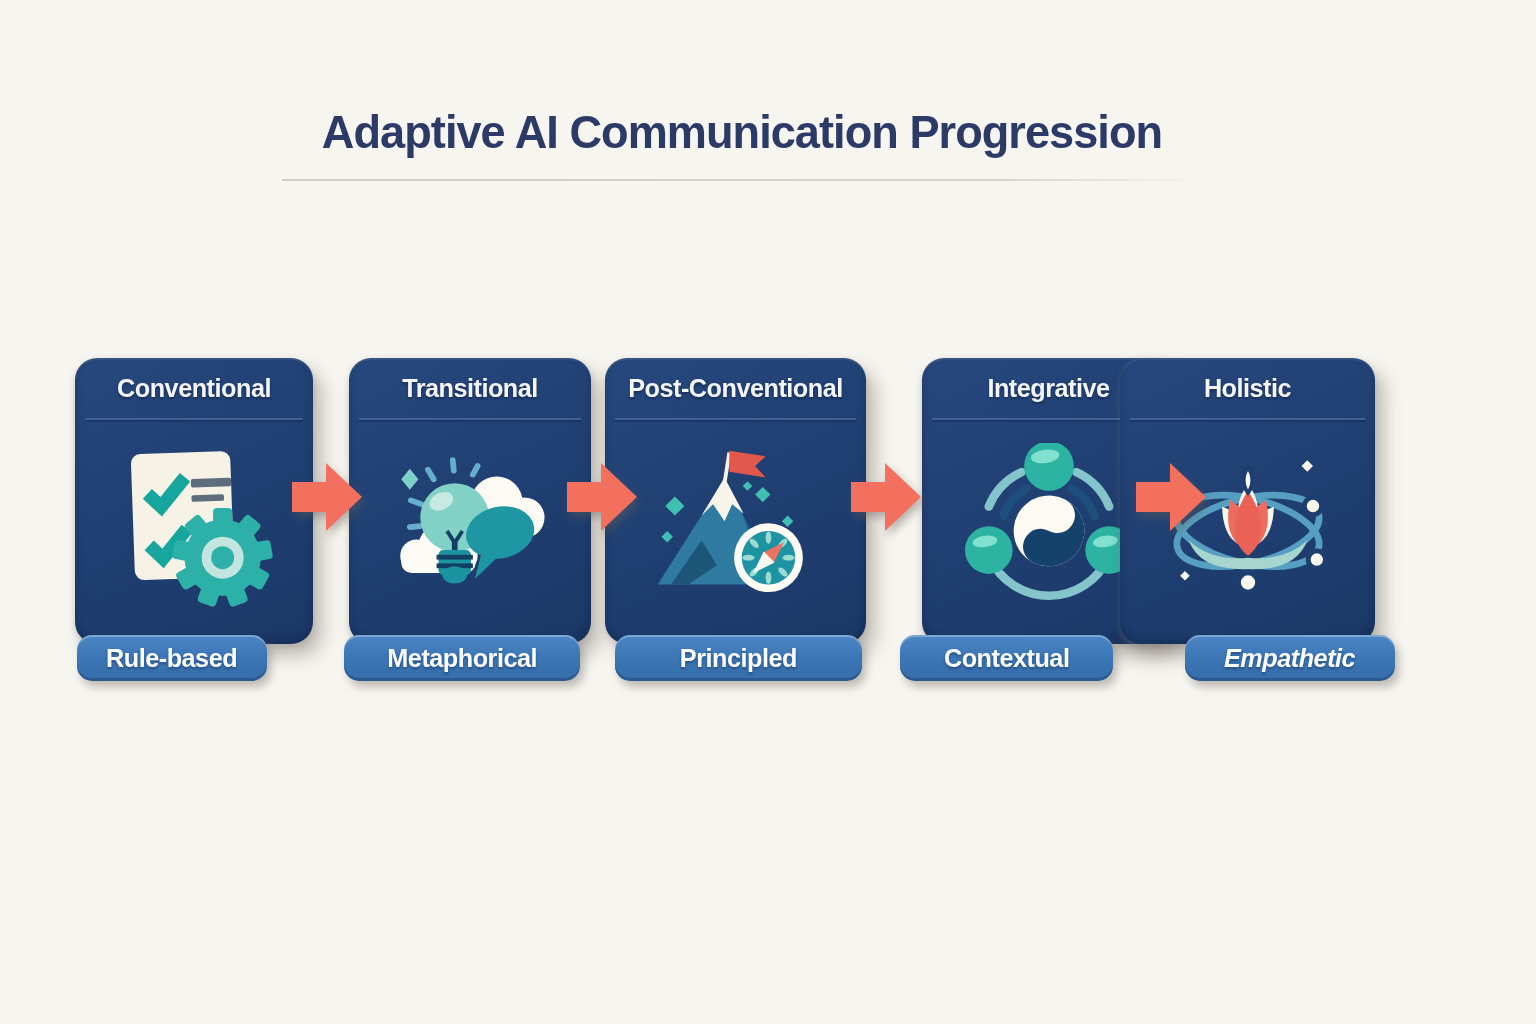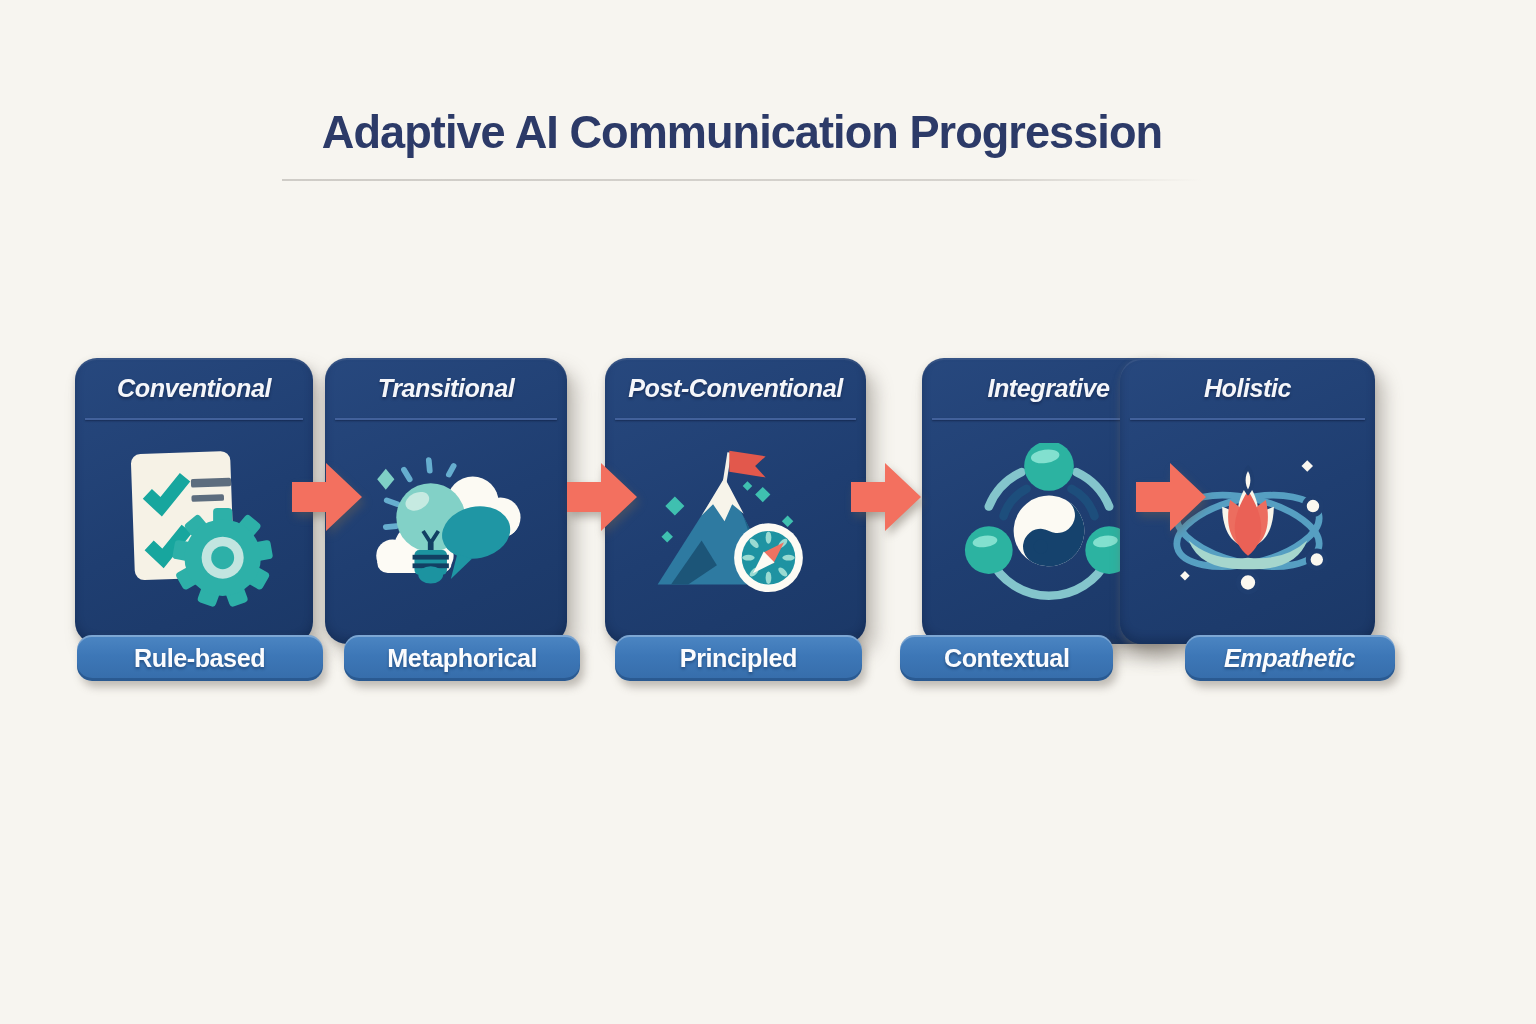--- a/index.html
+++ b/index.html
@@ -16,21 +16,20 @@
   .title-rule{
     position:absolute;top:179px;left:250px;width:920px;height:2px;
     background:linear-gradient(90deg,#cfccc7 0%,#d6d3ce 78%,rgba(214,211,206,0) 100%);
   }
   
   .card{
     position:absolute;top:358px;height:286px;border-radius:22px;
     background:linear-gradient(155deg,#27487e 0%,#1f3e71 55%,#1b3867 100%);
     box-shadow:9px 12px 18px rgba(122,115,106,.45),0 3px 6px rgba(122,115,106,.25),
                inset 0 2px 0 rgba(255,255,255,.08),inset 0 -5px 8px rgba(5,15,40,.25);
-    font-style:italic;
   }
   .card-title{
     height:60px;display:flex;align-items:center;justify-content:center;
     color:#f5f6fa;font-size:26px;font-weight:700;letter-spacing:-.5px;
     text-shadow:0 2px 3px rgba(0,0,30,.35);white-space:nowrap;transform:scaleX(.97);
   }
   .card-divider{height:2px;margin:0 10px;background:#42619b;box-shadow:0 1px 2px rgba(0,0,25,.4);}
   .icon-wrap{
     position:absolute;top:64px;left:0;right:0;bottom:8px;
     display:flex;align-items:center;justify-content:center;
@@ -86,21 +85,21 @@
             <rect x="-10" y="-52" width="20" height="22" rx="4" transform="rotate(320)"></rect>
           </g>
           <circle r="40" fill="#2db0a8"></circle>
           <circle r="22" fill="#c2e5e0"></circle>
           <circle r="12" fill="#2db0a8"></circle>
         </g>
       </svg>
     </div>
   </div>
 
-  <div class="card" style="left:293px;width:242px;">
+  <div class="card" style="left:317px;width:242px;">
     <div class="card-title">Transitional</div>
     <div class="card-divider"></div>
     <div class="icon-wrap">
       <svg width="172" height="172" viewBox="0 0 180 180">
         <g fill="#fcfaf3">
           <circle cx="118" cy="62" r="27"></circle>
             <circle cx="147" cy="78" r="21"></circle>
           <circle cx="133" cy="94" r="18"></circle>
             <rect x="102" y="66" width="64" height="32" rx="16"></rect>
         </g>
@@ -253,21 +252,21 @@
     <svg width="70" height="68" viewBox="0 0 70 68">
         <polygon points="0,19 34,19 34,0 70,34 34,68 34,49 0,49" fill="#f3705f"></polygon>
       </svg>
   </div>
   <div class="flow-arrow" style="left:1104px;">
     <svg width="70" height="68" viewBox="0 0 70 68">
         <polygon points="0,19 34,19 34,0 70,34 34,68 34,49 0,49" fill="#f3705f"></polygon>
       </svg>
   </div>
 
-  <div class="pill" style="left:45px;width:246px;">
+  <div class="pill" style="left:45px;width:190px;">
     <span>Rule-based</span>
   </div>
   <div class="pill" style="left:583px;width:247px;">
     <span>Principled</span>
   </div>
   <div class="pill" style="left:312px;width:236px;">
     <span>Metaphorical</span>
   </div>
   <div class="pill" style="left:868px;width:213px;">
     <span>Contextual</span>

